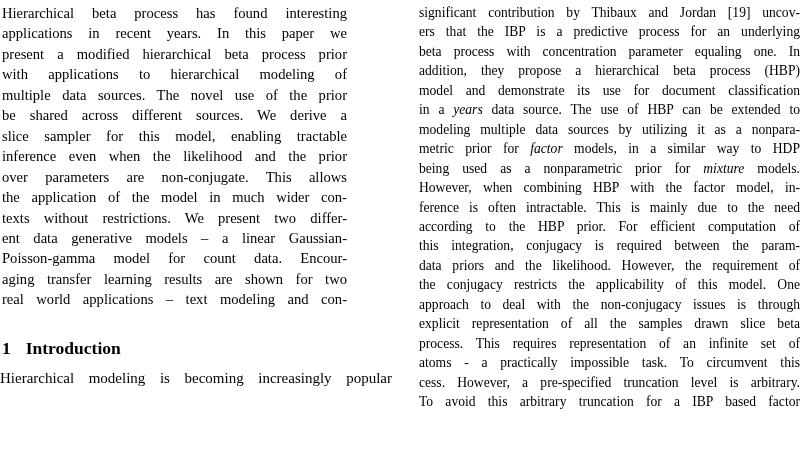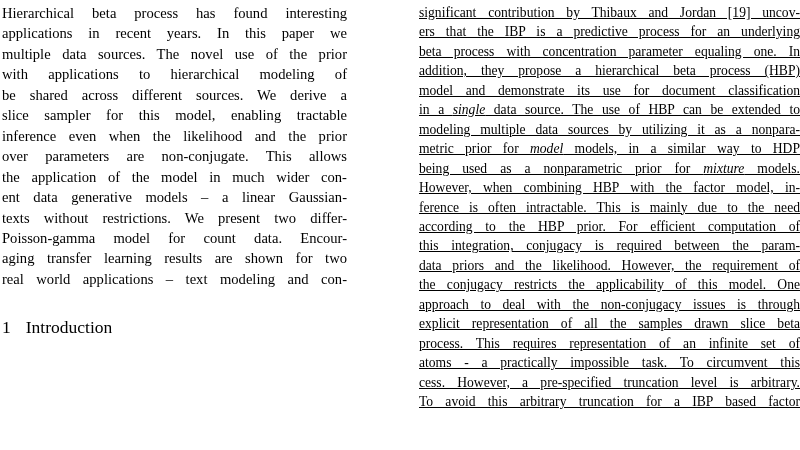--- a/index.html
+++ b/index.html
@@ -25,34 +25,33 @@
     flex: 0 0 392px;
     padding-top: 3px;
   }
   .col-right {
     width: 381px;
     flex: 0 0 381px;
     margin-left: 27px;
     padding-top: 3px;
     font-size: 13.6px;
     line-height: 19.45px;
-    text-decoration: underline;
   }
   .abstract {
     width: 345px;
     margin-left: 2px;
     font-size: 14.6px;
     line-height: 20.45px;
   }
   .section-heading {
     margin-top: 26px;
     margin-bottom: 8px;
     margin-left: 2px;
     font-size: 17.5px;
-    font-weight: normal;
+    font-weight: bold;
     line-height: 24px;
   }
   .section-number {
     display: inline-block;
     margin-right: 15px;
   }
   .intro {
     width: 392px;
     font-size: 15px;
     line-height: 20px;
@@ -71,49 +70,53 @@
 </style>
 </head>
 <body>
 
 <div class="page">
 
   <div class="col-left">
     <div class="abstract">
         <div class="line"><span>Hierarchical beta process has found interesting</span></div>
         <div class="line"><span>applications in recent years. In this paper we</span></div>
+        <div class="line"><span>present a modified hierarchical beta process prior</span></div>
+        <div class="line"><span>with applications to hierarchical modeling of</span></div>
         <div class="line"><span>multiple data sources. The novel use of the prior</span></div>
-        <div class="line"><span>with applications to hierarchical modeling of</span></div>
         <div class="line"><span>be shared across different sources. We derive a</span></div>
         <div class="line"><span>slice sampler for this model, enabling tractable</span></div>
         <div class="line"><span>inference even when the likelihood and the prior</span></div>
         <div class="line"><span>over parameters are non-conjugate. This allows</span></div>
         <div class="line"><span>the application of the model in much wider con-</span></div>
+        <div class="line"><span>texts without restrictions. We present two differ-</span></div>
         <div class="line"><span>ent data generative models – a linear Gaussian-</span></div>
-        <div class="line"><span>texts without restrictions. We present two differ-</span></div>
         <div class="line"><span>Poisson-gamma model for count data. Encour-</span></div>
         <div class="line"><span>aging transfer learning results are shown for two</span></div>
         <div class="line"><span>real world applications – text modeling and con-</span></div>
       </div>
 
     <div class="section-heading">
       <span class="section-number">1</span><span>Introduction</span>
     </div>
 
+    <div class="intro">
+        <div class="line"><span>Hierarchical modeling is becoming increasingly popular</span></div>
+      </div>
   </div>
 
   <div class="col-right">
       <div class="line"><span>significant contribution by Thibaux and Jordan [19] uncov-</span></div>
       <div class="line"><span>ers that the IBP is a predictive process for an underlying</span></div>
       <div class="line"><span>beta process with concentration parameter equaling one. In</span></div>
       <div class="line"><span>addition, they propose a hierarchical beta process (HBP)</span></div>
       <div class="line"><span>model and demonstrate its use for document classification</span></div>
-      <div class="line"><span>in a </span><span class="it">single</span><span> data source. The use of HBP can be extended to</span></div>
+      <div class="line"><span>in a </span><span class="it">years</span><span> data source. The use of HBP can be extended to</span></div>
       <div class="line"><span>modeling multiple data sources by utilizing it as a nonpara-</span></div>
-      <div class="line"><span>metric prior for </span><span class="it">model</span><span> models, in a similar way to HDP</span></div>
+      <div class="line"><span>metric prior for </span><span class="it">factor</span><span> models, in a similar way to HDP</span></div>
       <div class="line"><span>being used as a nonparametric prior for </span><span class="it">mixture</span><span> models.</span></div>
       <div class="line"><span>However, when combining HBP with the factor model, in-</span></div>
       <div class="line"><span>ference is often intractable. This is mainly due to the need</span></div>
       <div class="line"><span>according to the HBP prior. For efficient computation of</span></div>
       <div class="line"><span>this integration, conjugacy is required between the param-</span></div>
       <div class="line"><span>data priors and the likelihood. However, the requirement of</span></div>
       <div class="line"><span>the conjugacy restricts the applicability of this model. One</span></div>
       <div class="line"><span>approach to deal with the non-conjugacy issues is through</span></div>
       <div class="line"><span>explicit representation of all the samples drawn slice beta</span></div>
       <div class="line"><span>process. This requires representation of an infinite set of</span></div>

